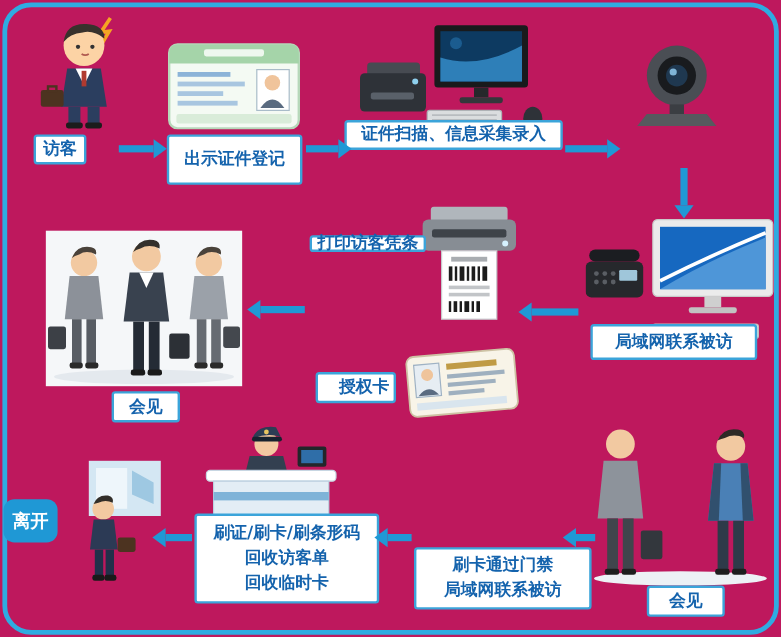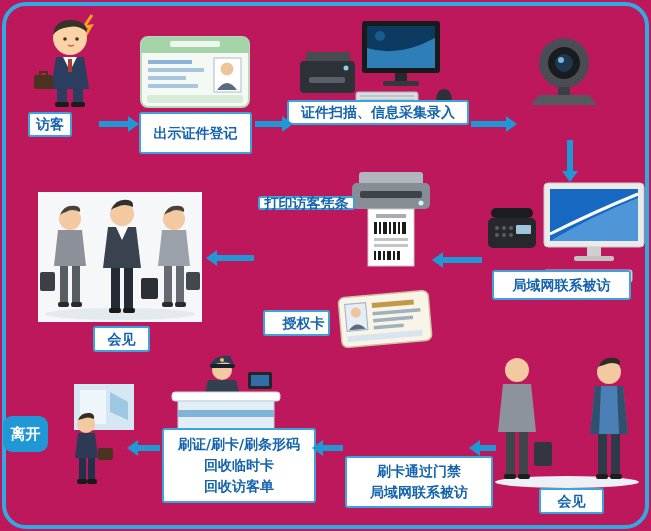--- a/index.html
+++ b/index.html
@@ -261,22 +261,22 @@
       <rect x="98" y="24" width="24" height="17" rx="2" fill="#23262a"></rect>
       <rect x="101" y="27" width="18" height="11" fill="#2f6ea8"></rect>
       <rect x="22" y="44" width="108" height="9" rx="3" fill="#ffffff" stroke="#c7d6e2"></rect>
       <path d="M28 53 H124 V82 H28 Z" fill="#e3edf5" stroke="#bcd2e2"></path>
       <rect x="28" y="62" width="96" height="7" fill="#7fb3d8"></rect>
     </svg>
   </div>
 
   <div class="label" style="left:162px;top:428px;width:154px;height:75px;">
     <div>刷证/刷卡/刷条形码</div>
+    <div>回收访客单</div>
     <div>回收临时卡</div>
-    <div>回收访客单</div>
   </div>
 
   <div class="illus" style="left:52px;top:382px;width:84px;height:108px;">
     <svg viewBox="0 0 84 108" width="84" height="108">
       <rect x="22" y="2" width="60" height="46" fill="#d4e7f3"></rect>
       <rect x="28" y="8" width="26" height="34" fill="#eef6fb"></rect>
       <path d="M58 10 l18 10 v18 l-18 -8 Z" fill="#9ec8e2"></path>
       <circle cx="34" cy="42" r="9" fill="#f2c9a1"></circle>
       <path d="M26 38 Q29 30 38 31 Q43 32 42 37 Q36 34 30 37 Z" fill="#322e29"></path>
       <path d="M26 51 H43 L46 76 H23 Z" fill="#2c3a55"></path>

